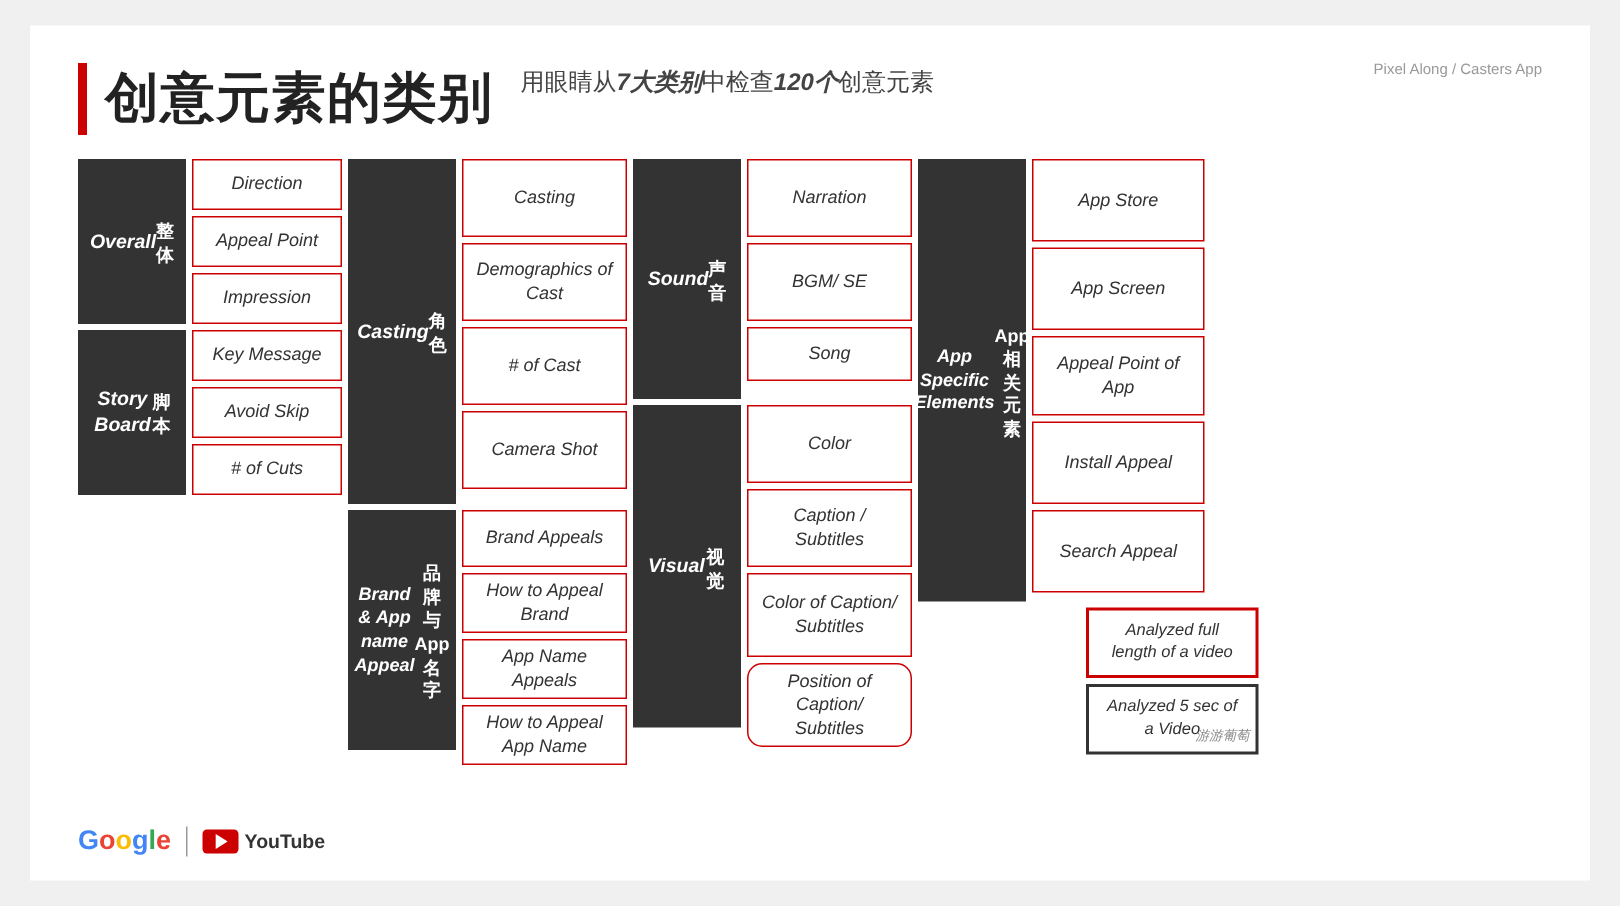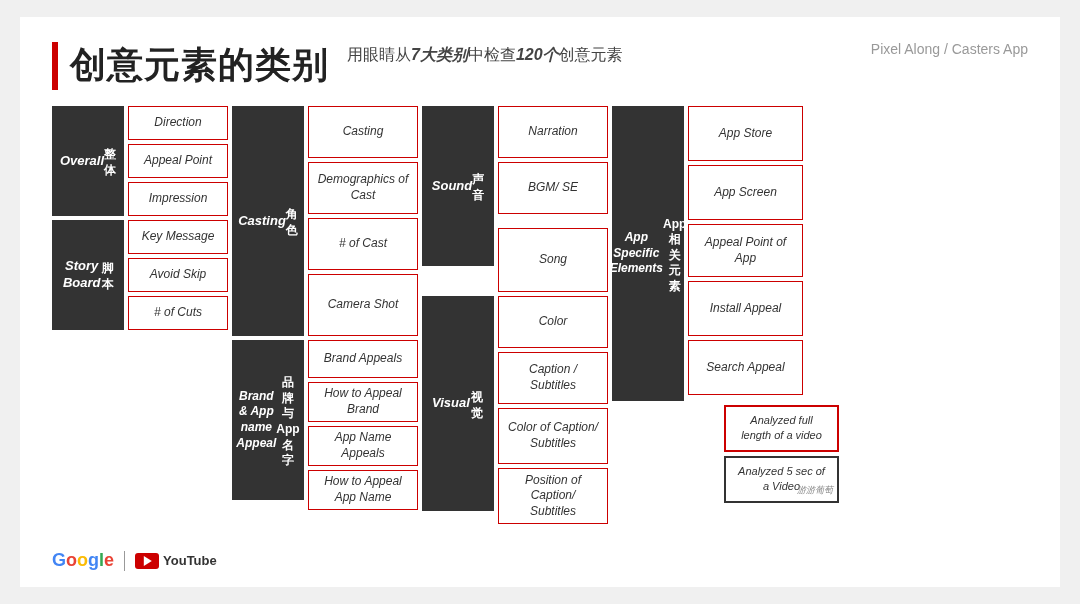--- a/index.html
+++ b/index.html
@@ -48,21 +48,21 @@
       margin-left: 18px;
     }
     .subtitle em {
       font-style: italic;
       font-weight: bold;
     }
     .breadcrumb {
       position: absolute;
       top: 24px;
       right: 32px;
-      font-size: 14px;
+      font-size: 10px;
       color: #999;
     }
 
     
     .grid-container {
       display: flex;
       gap: 4px;
       margin-top: 8px;
       align-items: flex-start;
     }
@@ -309,21 +309,21 @@
 
         <div class="section-row">
           <div class="dark-cell casting-dark">
             <span>Casting</span>
             <span class="chinese">角色</span>
           </div>
           <div class="col-items casting-items">
             <div class="white-cell" style="height:52px;width:110px;">Casting</div>
             <div class="white-cell" style="height:52px;width:110px;">Demographics of Cast</div>
             <div class="white-cell" style="height:52px;width:110px;"># of Cast</div>
-            <div class="white-cell" style="height:62px;width:110px;text-align:center;">Camera Shot</div>
+            <div class="white-cell" style="height:52px;width:110px;text-align:center;">Camera Shot</div>
           </div>
         </div>
 
         <div class="section-row">
           <div class="dark-cell brand-dark" style="height:160px;font-size:12px;">
             <span>Brand &amp; App name Appeal</span>
             <span class="chinese">品牌与 App 名字</span>
           </div>
           <div class="col-items brand-items">
             <div class="white-cell" style="height:38px;width:110px;">Brand Appeals</div>
@@ -339,34 +339,34 @@
       <div style="display:flex;flex-direction:column;gap:4px;">
 
         <div class="section-row">
           <div class="dark-cell sound-dark" style="height:160px;">
             <span>Sound</span>
             <span class="chinese">声音</span>
           </div>
           <div class="col-items sound-items-top">
             <div class="white-cell" style="height:52px;width:110px;">Narration</div>
             <div class="white-cell" style="height:52px;width:110px;">BGM/ SE</div>
-            <div class="white-cell" style="height:64px;width:110px;margin-top:10px;">Song</div>
+            <div class="white-cell" style="height:36px;width:110px;">Song</div>
           </div>
         </div>
 
         <div class="section-row">
           <div class="dark-cell visual-dark" style="height:215px;">
             <span>Visual</span>
             <span class="chinese">视觉</span>
           </div>
           <div class="col-items visual-items">
             <div class="white-cell" style="height:52px;width:110px;">Color</div>
             <div class="white-cell" style="height:52px;width:110px;">Caption / Subtitles</div>
             <div class="white-cell" style="height:56px;width:110px;">Color of Caption/ Subtitles</div>
-            <div class="white-cell" style="height:56px;width:110px;">Position of Caption/ Subtitles</div>
+            <div class="white-cell" style="height:56px;width:110px;border-radius:10px;">Position of Caption/ Subtitles</div>
           </div>
         </div>
       </div>
     </div>
 
     <div class="col-group">
       <div style="display:flex;flex-direction:column;gap:4px;">
         <div class="section-row">
           <div class="dark-cell appspec-dark" style="height:295px;font-size:12px;">
             <span>App Specific Elements</span>

